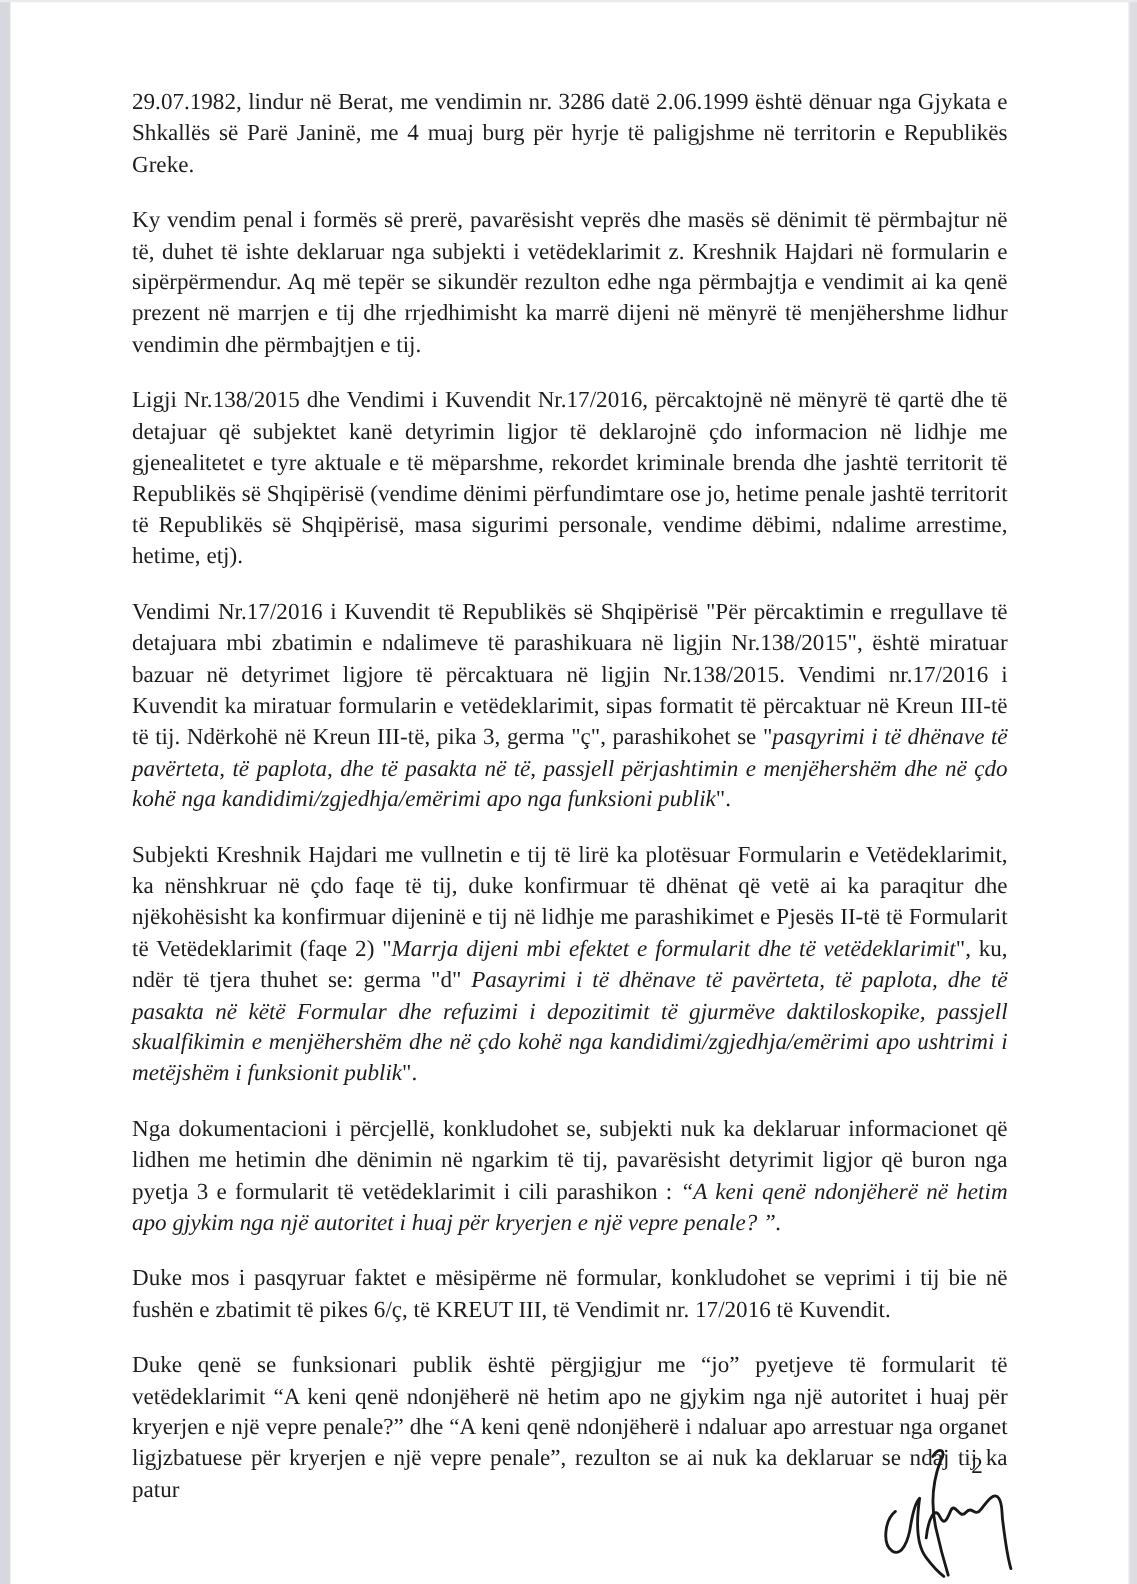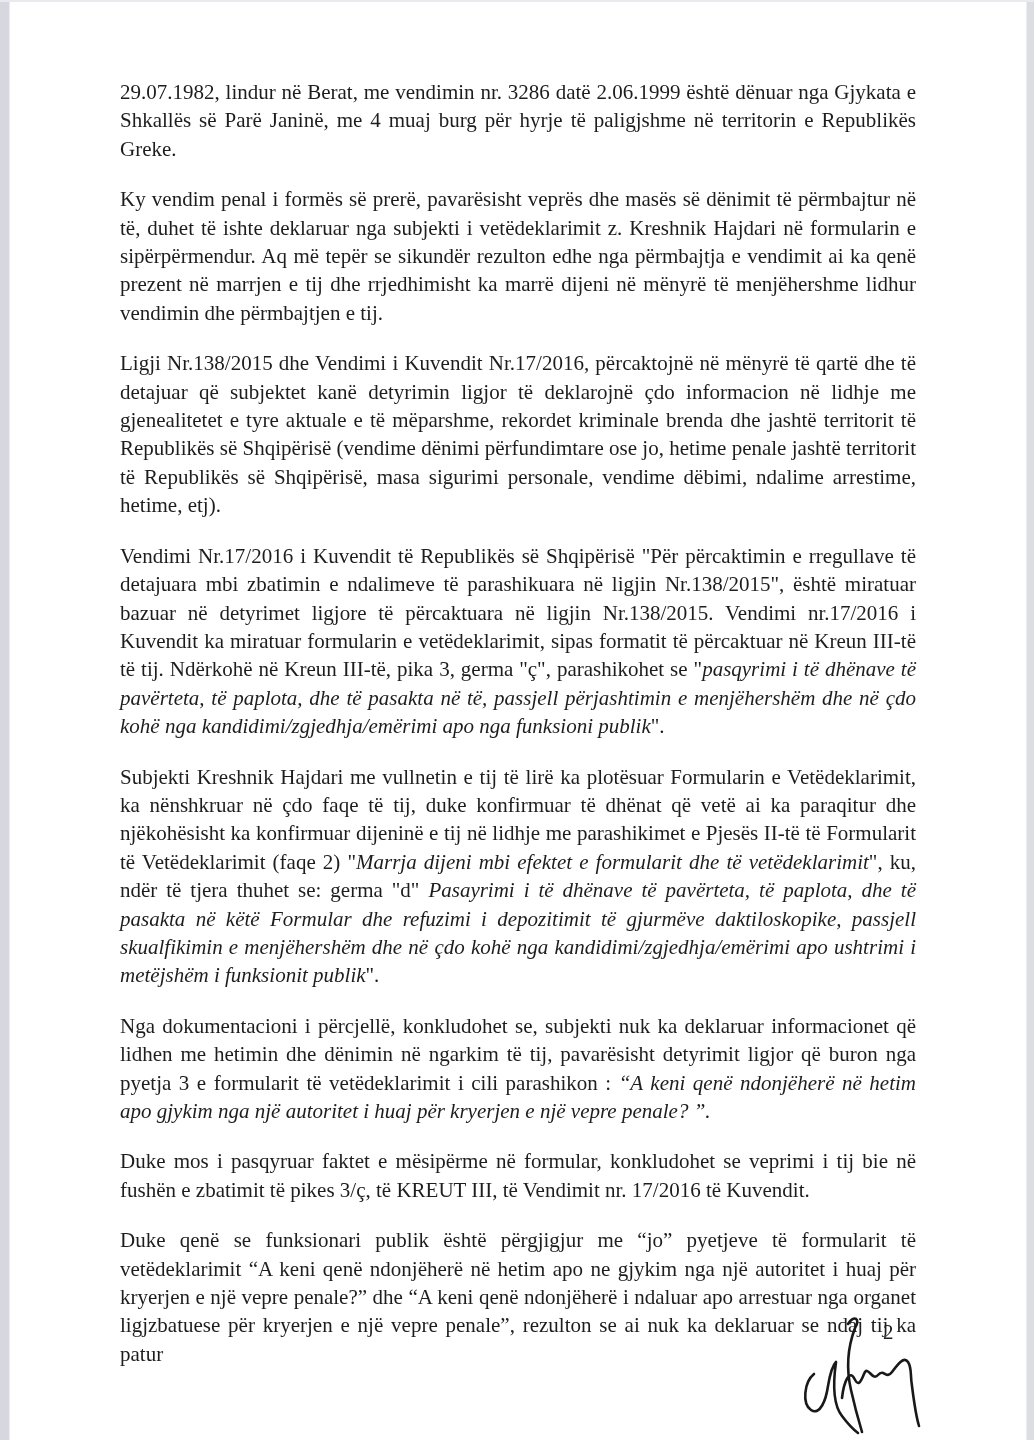--- a/index.html
+++ b/index.html
@@ -34,21 +34,21 @@
 <div class="edge-left"></div>
 <div class="edge-right"></div>
 
 <main class="doc">
     <p><span>29.07.1982, lindur në Berat, me vendimin nr. 3286 datë 2.06.1999 është dënuar nga Gjykata e Shkallës së Parë Janinë, me 4 muaj burg për hyrje të paligjshme në territorin e Republikës Greke.</span></p>
     <p><span>Ky vendim penal i formës së prerë, pavarësisht veprës dhe masës së dënimit të përmbajtur në të, duhet të ishte deklaruar nga subjekti i vetëdeklarimit z. Kreshnik Hajdari në formularin e sipërpërmendur. Aq më tepër se sikundër rezulton edhe nga përmbajtja e vendimit ai ka qenë prezent në marrjen e tij dhe rrjedhimisht ka marrë dijeni në mënyrë të menjëhershme lidhur vendimin dhe përmbajtjen e tij.</span></p>
     <p><span>Ligji Nr.138/2015 dhe Vendimi i Kuvendit Nr.17/2016, përcaktojnë në mënyrë të qartë dhe të detajuar që subjektet kanë detyrimin ligjor të deklarojnë çdo informacion në lidhje me gjenealitetet e tyre aktuale e të mëparshme, rekordet kriminale brenda dhe jashtë territorit të Republikës së Shqipërisë (vendime dënimi përfundimtare ose jo, hetime penale jashtë territorit të Republikës së Shqipërisë, masa sigurimi personale, vendime dëbimi, ndalime arrestime, hetime, etj).</span></p>
     <p><span>Vendimi Nr.17/2016 i Kuvendit të Republikës së Shqipërisë "Për përcaktimin e rregullave të detajuara mbi zbatimin e ndalimeve të parashikuara në ligjin Nr.138/2015", është miratuar bazuar në detyrimet ligjore të përcaktuara në ligjin Nr.138/2015. Vendimi nr.17/2016 i Kuvendit ka miratuar formularin e vetëdeklarimit, sipas formatit të përcaktuar në Kreun III-të të tij. Ndërkohë në Kreun III-të, pika 3, germa "ç", parashikohet se "</span><span class="it">pasqyrimi i të dhënave të pavërteta, të paplota, dhe të pasakta në të, passjell përjashtimin e menjëhershëm dhe në çdo kohë nga kandidimi/zgjedhja/emërimi apo nga funksioni publik</span><span>".</span></p>
     <p><span>Subjekti Kreshnik Hajdari me vullnetin e tij të lirë ka plotësuar Formularin e Vetëdeklarimit, ka nënshkruar në çdo faqe të tij, duke konfirmuar të dhënat që vetë ai ka paraqitur dhe njëkohësisht ka konfirmuar dijeninë e tij në lidhje me parashikimet e Pjesës II-të të Formularit të Vetëdeklarimit (faqe 2) "</span><span class="it">Marrja dijeni mbi efektet e formularit dhe të vetëdeklarimit</span><span>", ku, ndër të tjera thuhet se: germa "d" </span><span class="it">Pasayrimi i të dhënave të pavërteta, të paplota, dhe të pasakta në këtë Formular dhe refuzimi i depozitimit të gjurmëve daktiloskopike,  passjell  skualfikimin e menjëhershëm dhe në  çdo kohë nga kandidimi/zgjedhja/emërimi apo ushtrimi i metëjshëm i funksionit publik</span><span>".</span></p>
     <p><span>Nga dokumentacioni i përcjellë, konkludohet se, subjekti nuk ka deklaruar informacionet që lidhen me hetimin dhe dënimin në ngarkim të tij, pavarësisht detyrimit ligjor që buron nga pyetja 3 e formularit të vetëdeklarimit i cili parashikon : </span><span class="it">“A keni qenë ndonjëherë në hetim apo gjykim nga një autoritet i huaj për kryerjen e një vepre penale? ”.</span></p>
-    <p><span>Duke mos i pasqyruar faktet e mësipërme në formular, konkludohet se veprimi i tij bie në fushën e zbatimit të pikes 3/ç, të KREUT III, të Vendimit nr. 17/2016 të Kuvendit.</span></p>
+    <p><span>Duke mos i pasqyruar faktet e mësipërme në formular, konkludohet se veprimi i tij bie në fushën e zbatimit të pikes 6/ç, të KREUT III, të Vendimit nr. 17/2016 të Kuvendit.</span></p>
     <p><span>Duke qenë se funksionari publik është përgjigjur me “jo” pyetjeve të formularit të vetëdeklarimit “A keni qenë ndonjëherë në hetim apo ne gjykim nga një autoritet i huaj për kryerjen e një vepre penale?” dhe “A keni qenë ndonjëherë i ndaluar apo arrestuar nga organet ligjzbatuese për kryerjen e një vepre penale”, rezulton se ai nuk ka deklaruar se ndaj tij ka patur</span></p>
   </main>
 
 <div class="page-number">2</div>
 
 <svg class="signature" width="137" height="128" viewBox="0 0 137 128" aria-hidden="true">
   <path d="M50,12 C56,2 63,7 57,16 C51,32 47,52 53,78 C57,96 61,110 64,120"></path>
   <path d="M16,62 C6,70 4,92 13,98 C22,104 28,88 30,74 C32,62 34,54 38,50 C36,64 33,90 44,104 C50,112 56,118 60,121"></path>
   <path d="M44,86 C46,68 52,58 56,66 C60,74 62,72 66,62 C70,52 74,70 80,63 C86,56 88,68 94,60 C100,52 106,44 110,50 C114,56 112,62 114,74 C116,90 118,104 121,114"></path>
 </svg>

